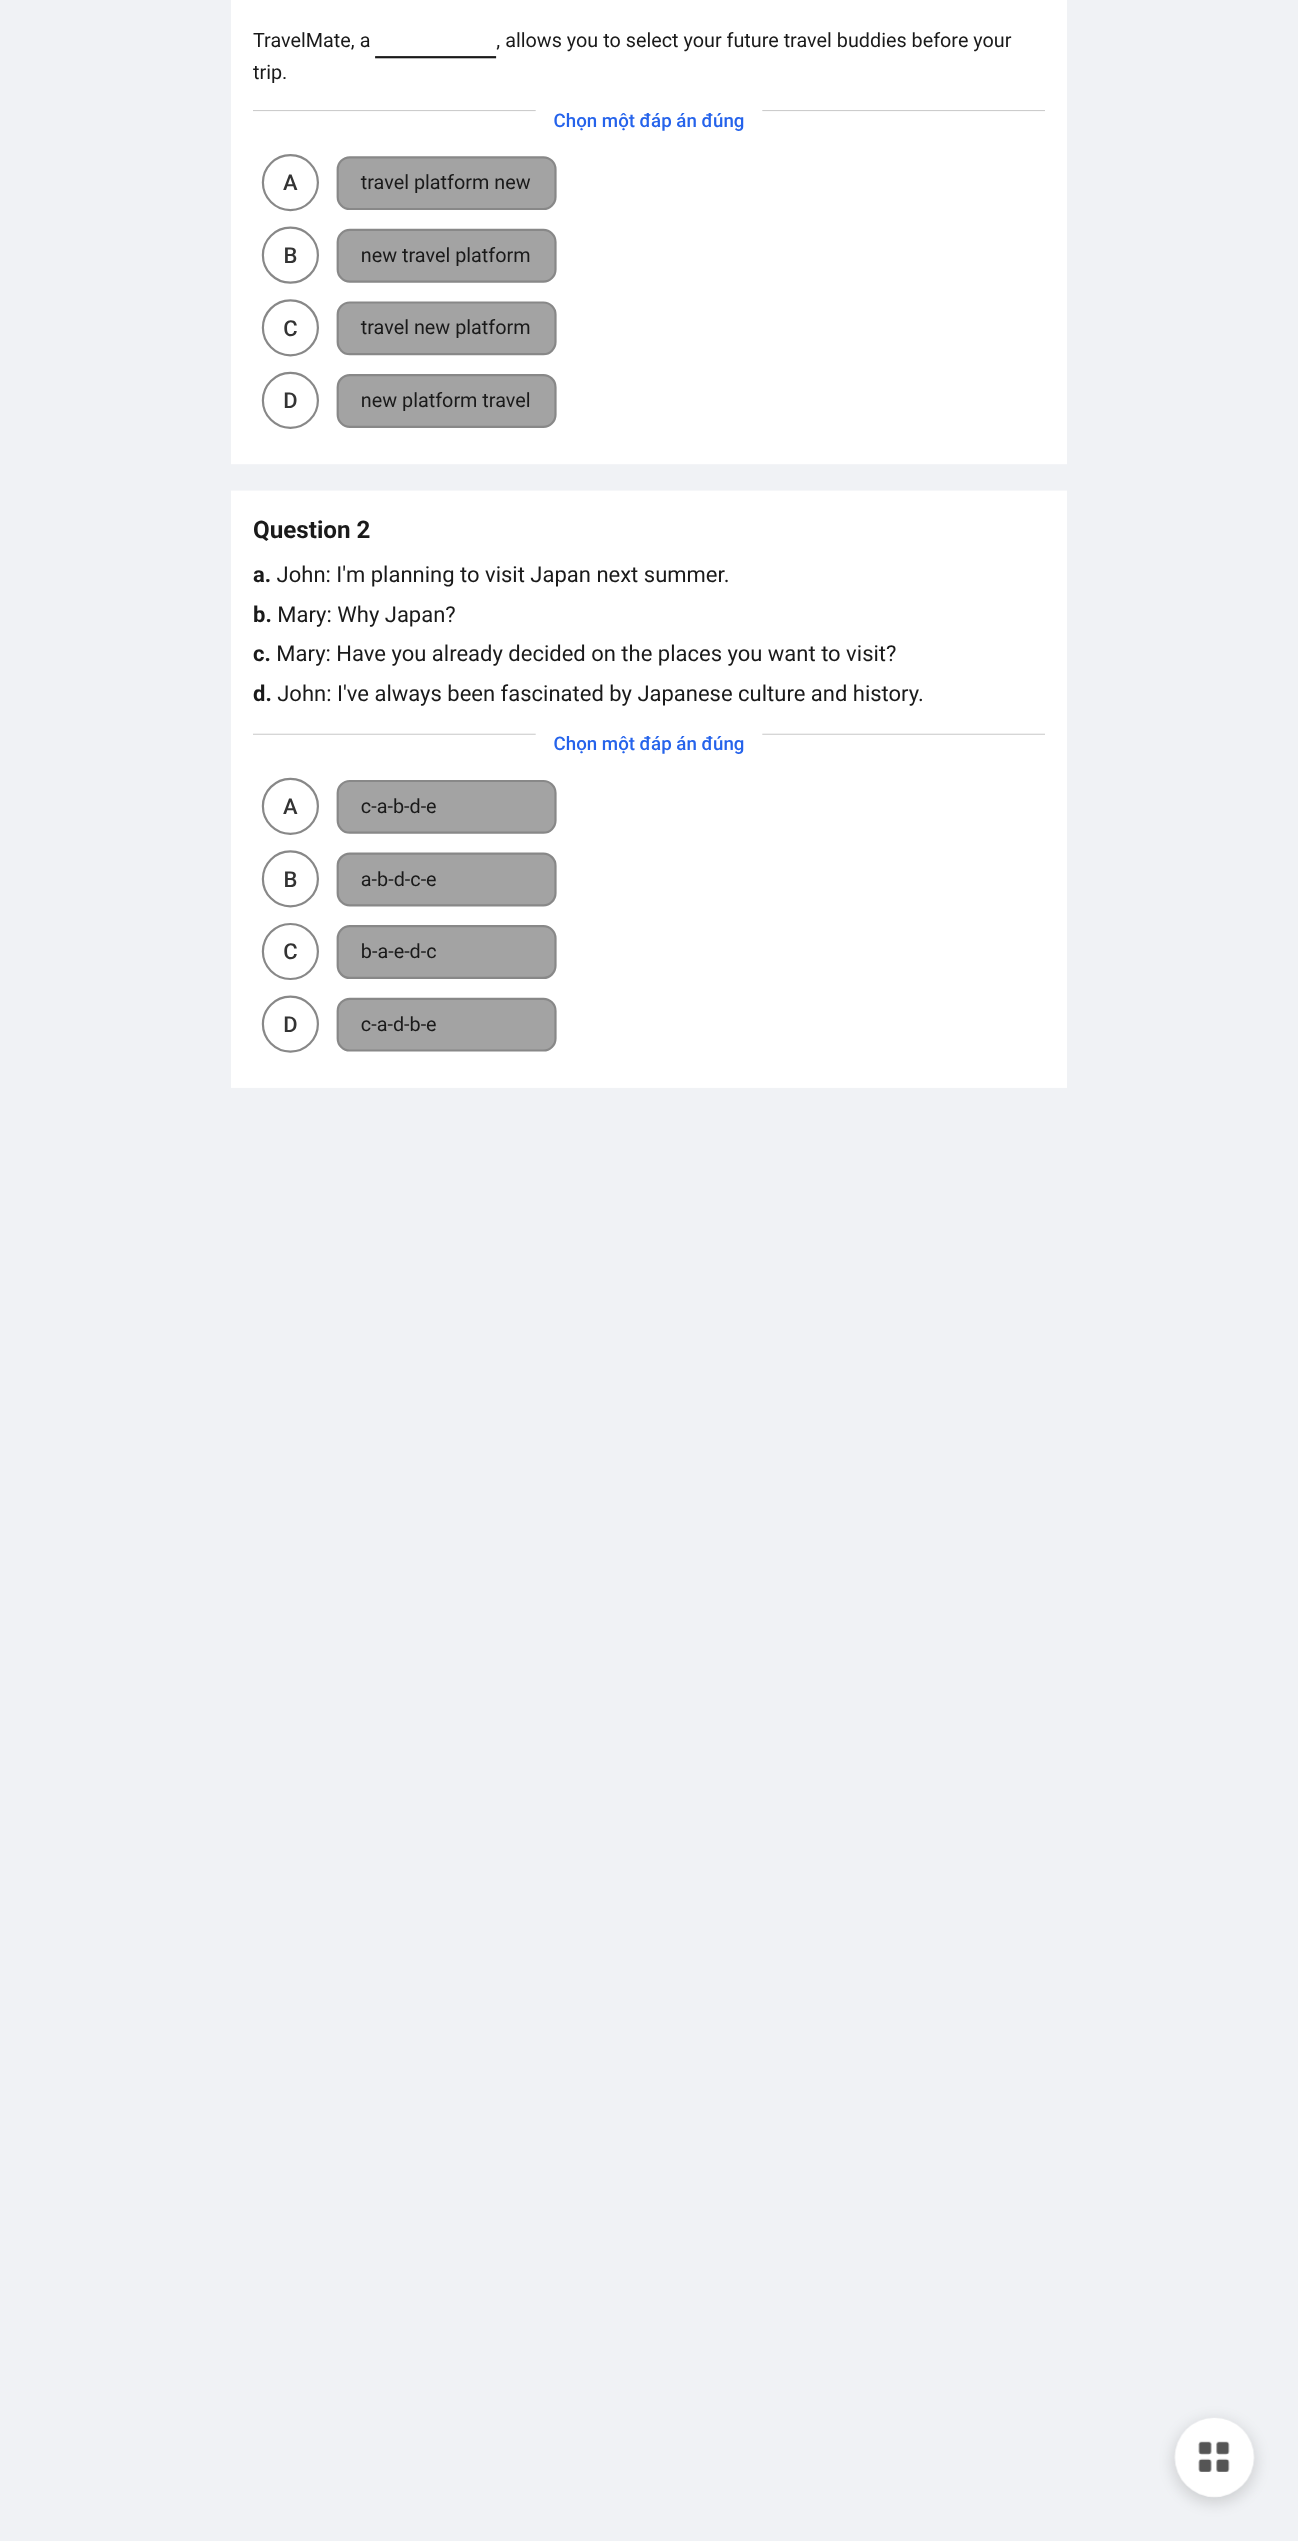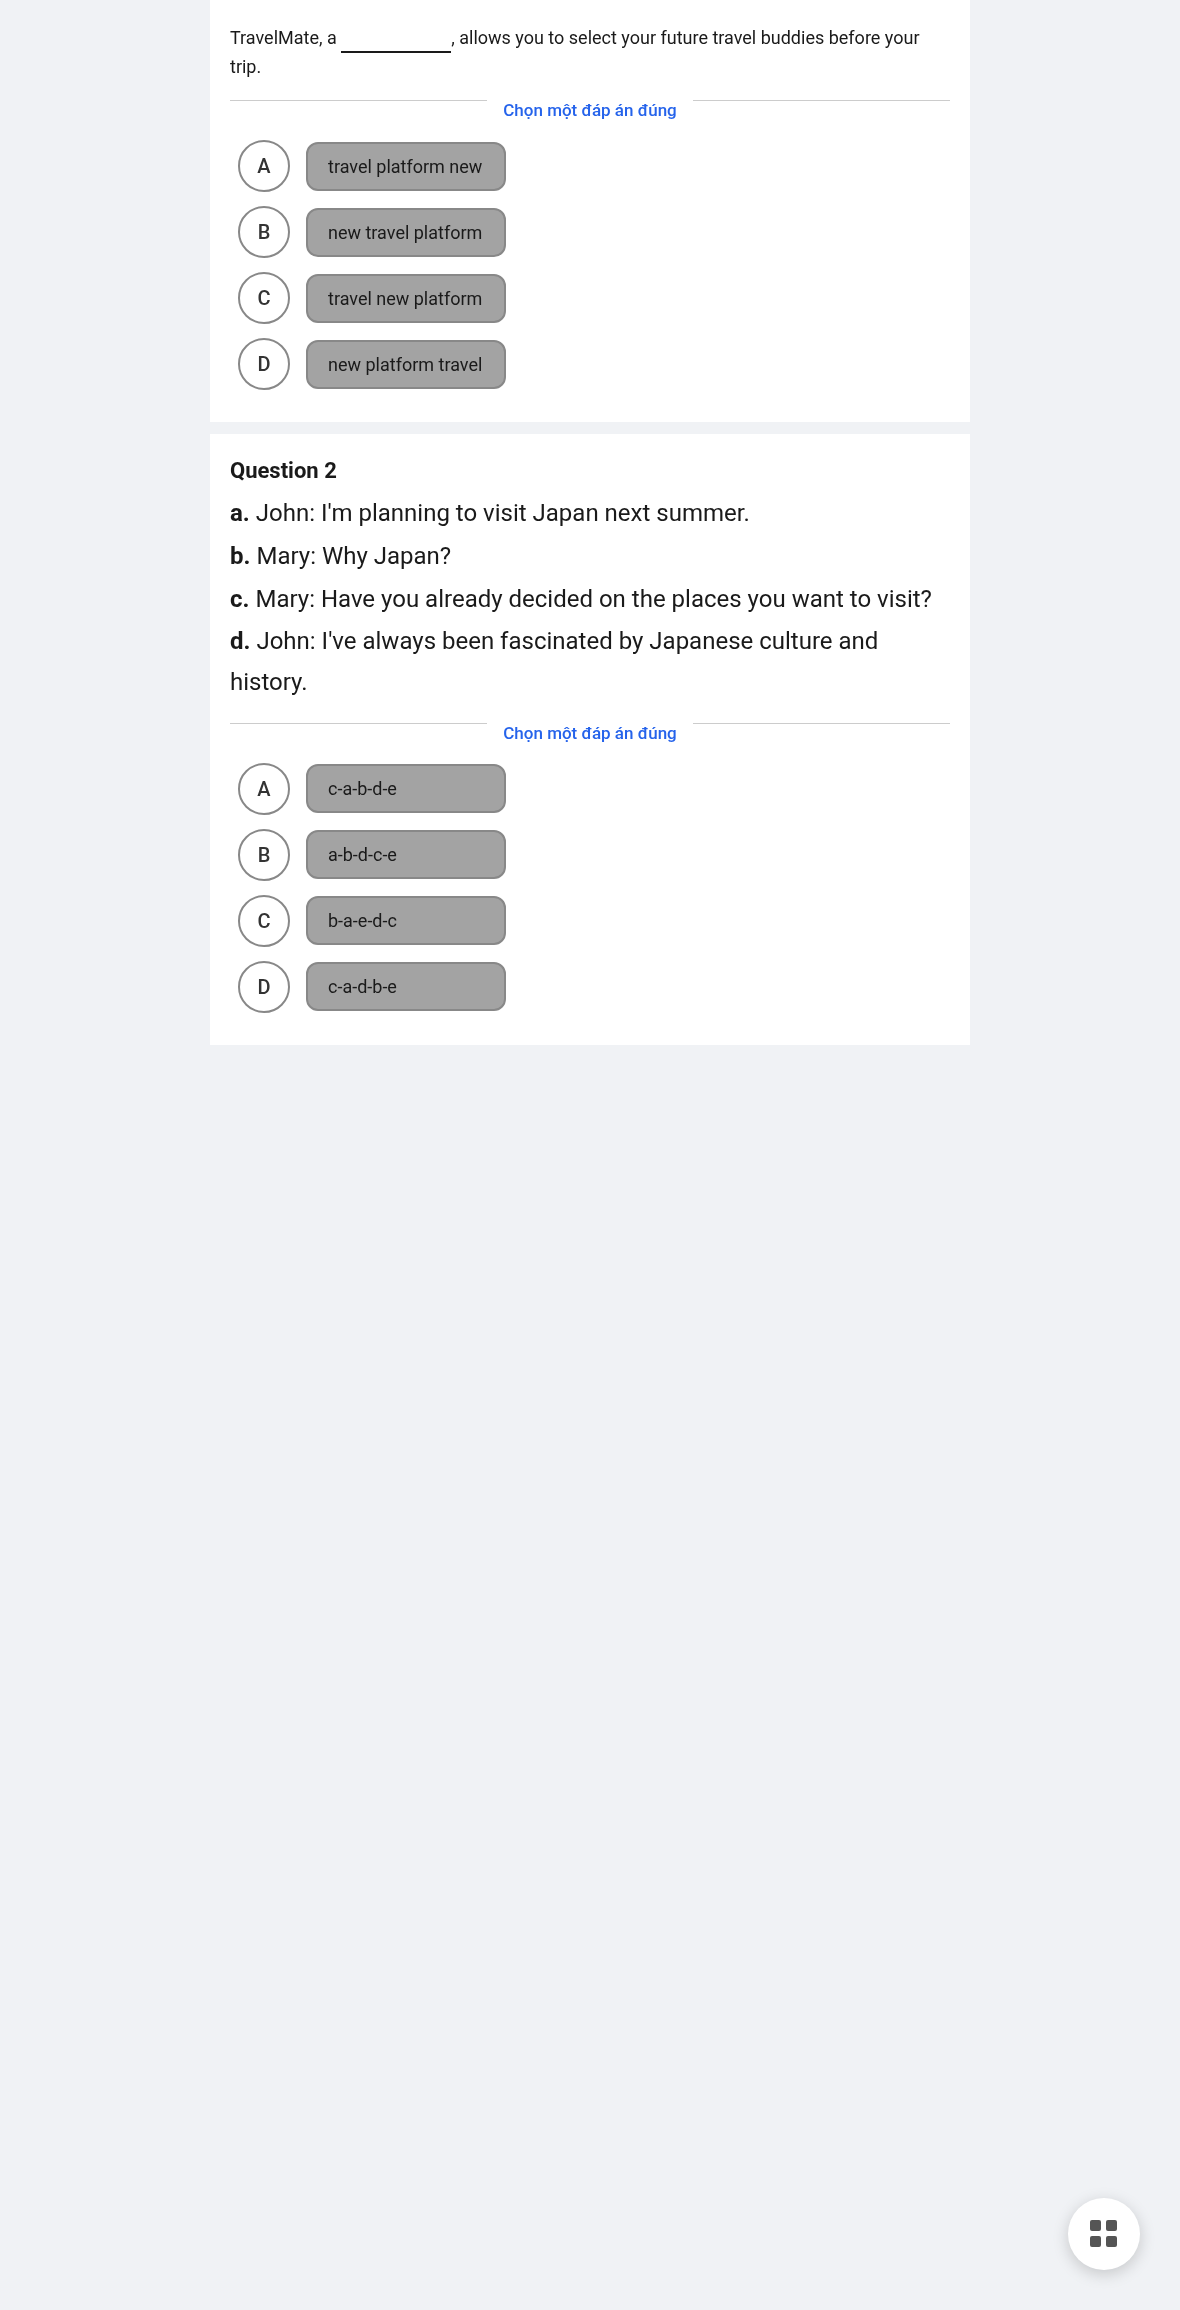--- a/index.html
+++ b/index.html
@@ -13,21 +13,21 @@
       background-color: #f0f2f5;
       width: 760px;
       margin: 0 auto;
       font-size: 18px;
       color: #1a1a1a;
     }
 
     .question-card {
       background: #ffffff;
       padding: 24px 20px 32px 20px;
-      margin-bottom: 0;
+      margin-bottom: 12px;
     }
 
     .question-intro {
       font-size: 18px;
       line-height: 1.5;
       margin-bottom: 20px;
       color: #1a1a1a;
     }
 
     .divider-row {
@@ -88,21 +88,21 @@
       min-width: 200px;
     }
 
     .question-label {
       font-size: 22px;
       font-weight: 700;
       margin-bottom: 10px;
     }
 
     .question-body {
-      font-size: 24px;
+      font-size: 20px;
       line-height: 1.7;
       margin-bottom: 20px;
     }
 
     .question-body .line {
       display: block;
       margin-bottom: 2px;
     }
 
     .question-body .line b {

